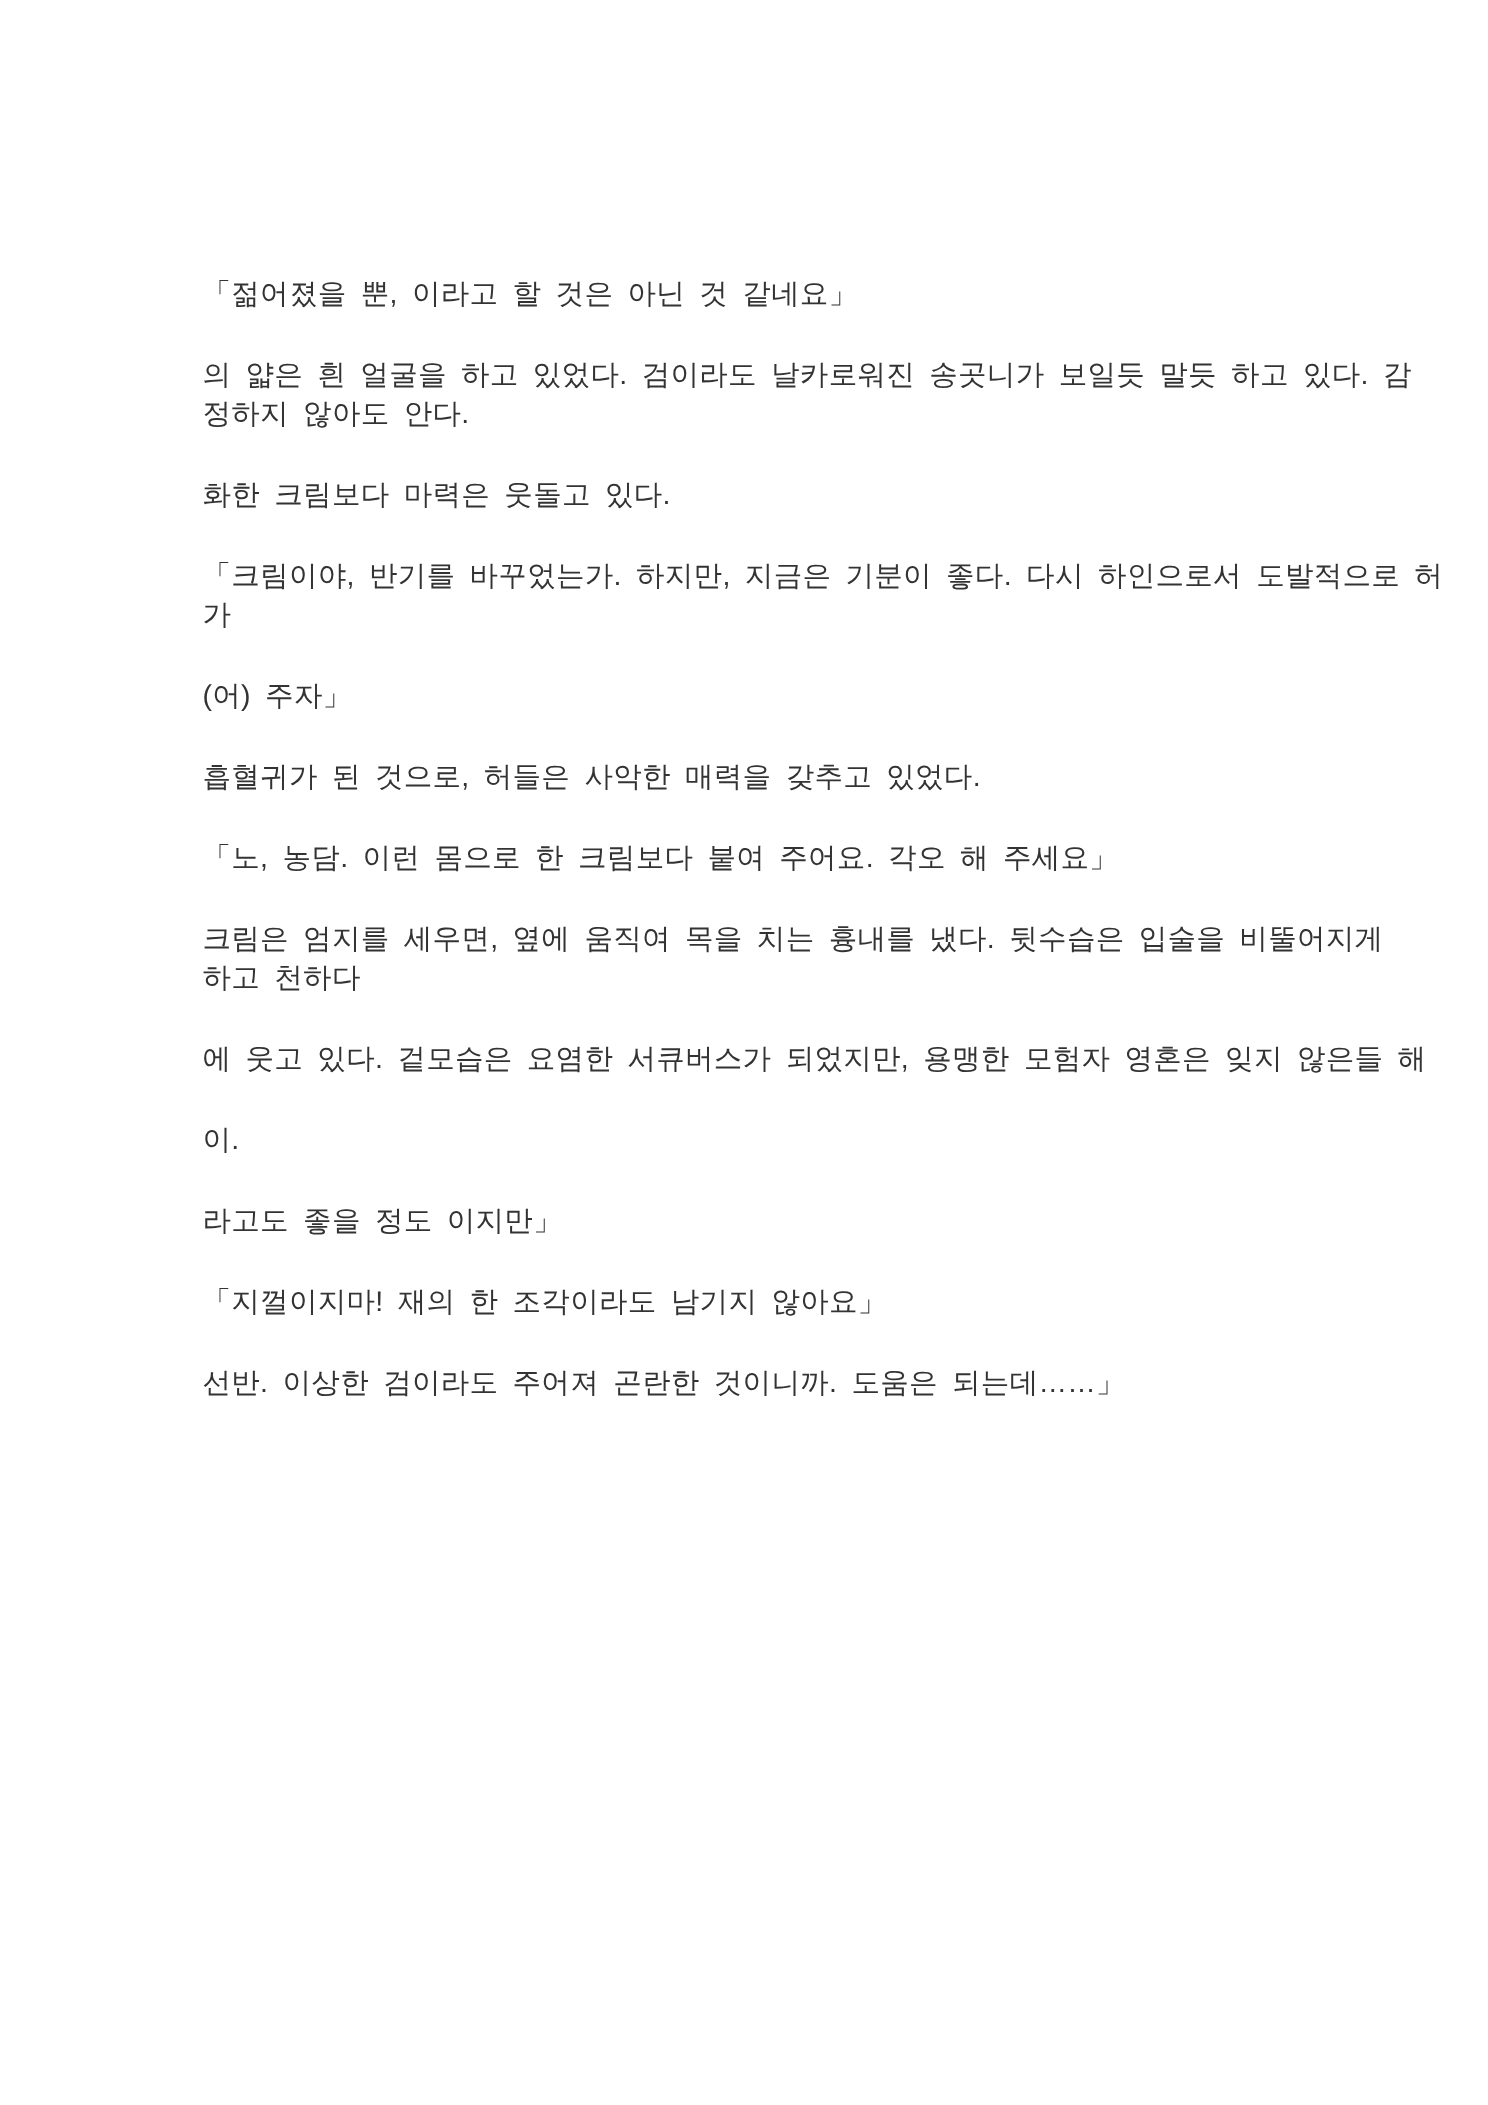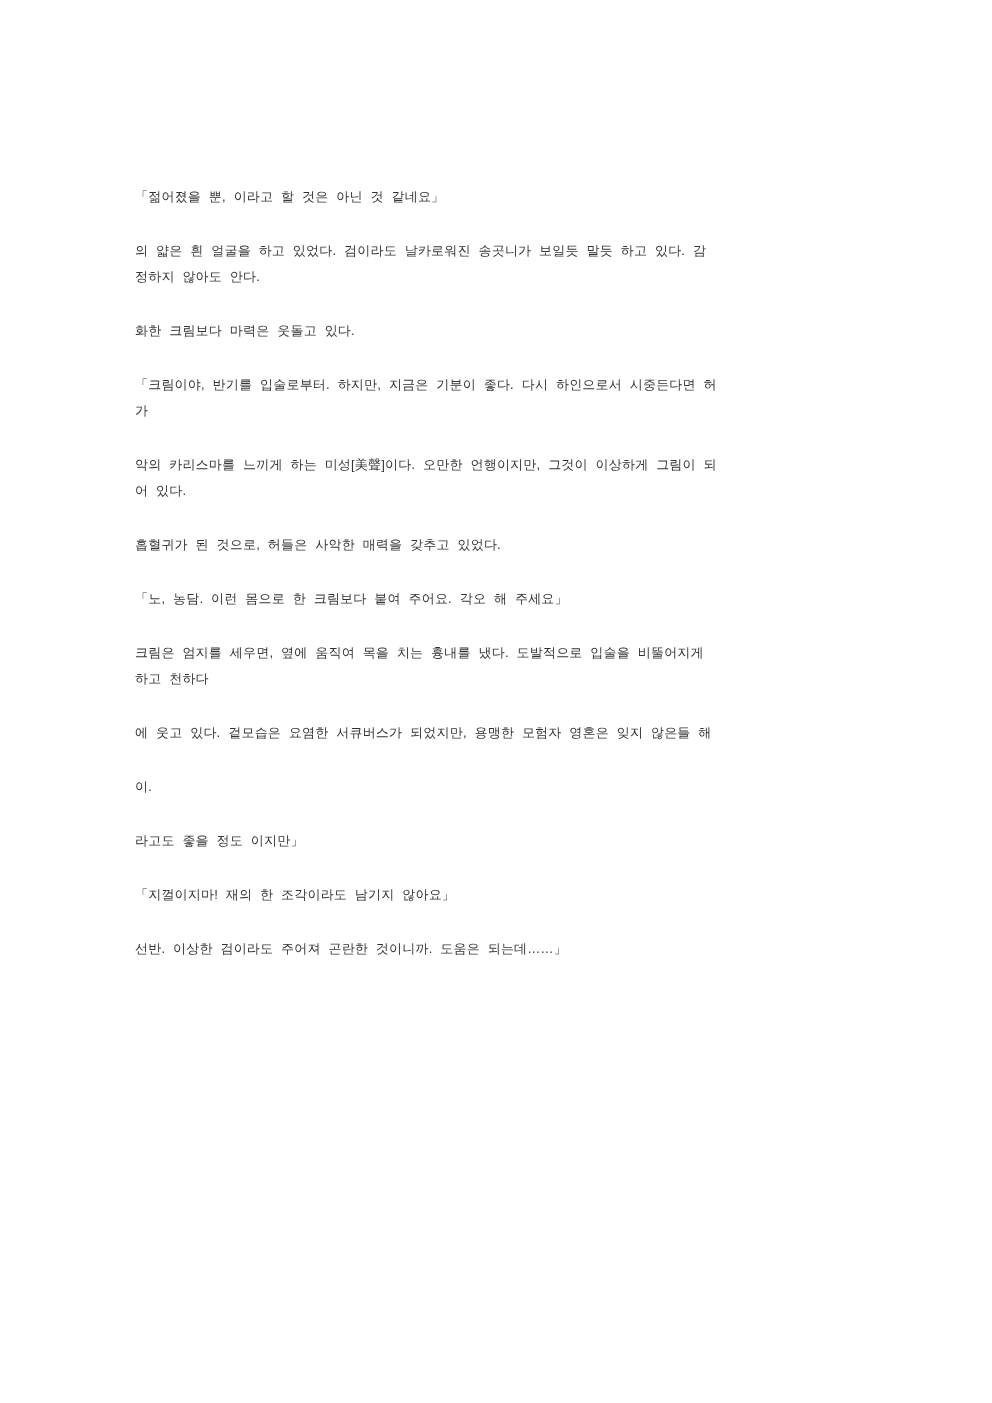--- a/index.html
+++ b/index.html
@@ -14,21 +14,21 @@
     background: #ffffff;
     overflow: hidden;
     font-family: "Liberation Sans", "DejaVu Sans", sans-serif;
   }
   .content {
     position: absolute;
     left: 135px;
     top: 184px;
     width: 740px;
     color: #333333;
-    font-size: 13px;
+    font-size: 19px;
     line-height: 26px;
     word-spacing: 4px;
     letter-spacing: 0.2px;
   }
   .para {
     margin: 0 0 28px 0;
   }
   .line {
     white-space: nowrap;
   }
@@ -48,40 +48,39 @@
       <div class="line">의 얇은 흰 얼굴을 하고 있었다. 검이라도 날카로워진 송곳니가 보일듯 말듯 하고 있다. 감</div>
       <div class="line">정하지 않아도 안다.</div>
     </div>
 
 
     <div class="para">
       <div class="line">화한 크림보다 마력은 웃돌고 있다.</div>
     </div>
 
     <div class="para">
-      <div class="line">「크림이야, 반기를 입술로부터. 하지만, 지금은 기분이 좋다. 다시 하인으로서 시중든다면 허</div>
+      <div class="line">「크림이야, 반기를 바꾸었는가. 하지만, 지금은 기분이 좋다. 다시 하인으로서 도발적으로 허</div>
       <div class="line">가</div>
     </div>
 
+    <div class="para">
+      <div class="line">(어) 주자」</div>
+    </div>
 
-    <div class="para">
-      <div class="line">악의 카리스마를 느끼게 하는 미성[美聲]이다. 오만한 언행이지만, 그것이 이상하게 그림이 되</div>
-      <div class="line">어 있다.</div>
-    </div>
 
     <div class="para">
       <div class="line">흡혈귀가 된 것으로, 허들은 사악한 매력을 갖추고 있었다.</div>
     </div>
 
     <div class="para">
       <div class="line">「노, 농담. 이런 몸으로 한 크림보다 붙여 주어요. 각오 해 주세요」</div>
     </div>
 
     <div class="para">
-      <div class="line">크림은 엄지를 세우면, 옆에 움직여 목을 치는 흉내를 냈다. 도발적으로 입술을 비뚤어지게</div>
+      <div class="line">크림은 엄지를 세우면, 옆에 움직여 목을 치는 흉내를 냈다. 뒷수습은 입술을 비뚤어지게</div>
       <div class="line">하고 천하다</div>
     </div>
 
     <div class="para">
       <div class="line">에 웃고 있다. 겉모습은 요염한 서큐버스가 되었지만, 용맹한 모험자 영혼은 잊지 않은들 해</div>
     </div>
 
     <div class="para">
       <div class="line">이.</div>
     </div>

